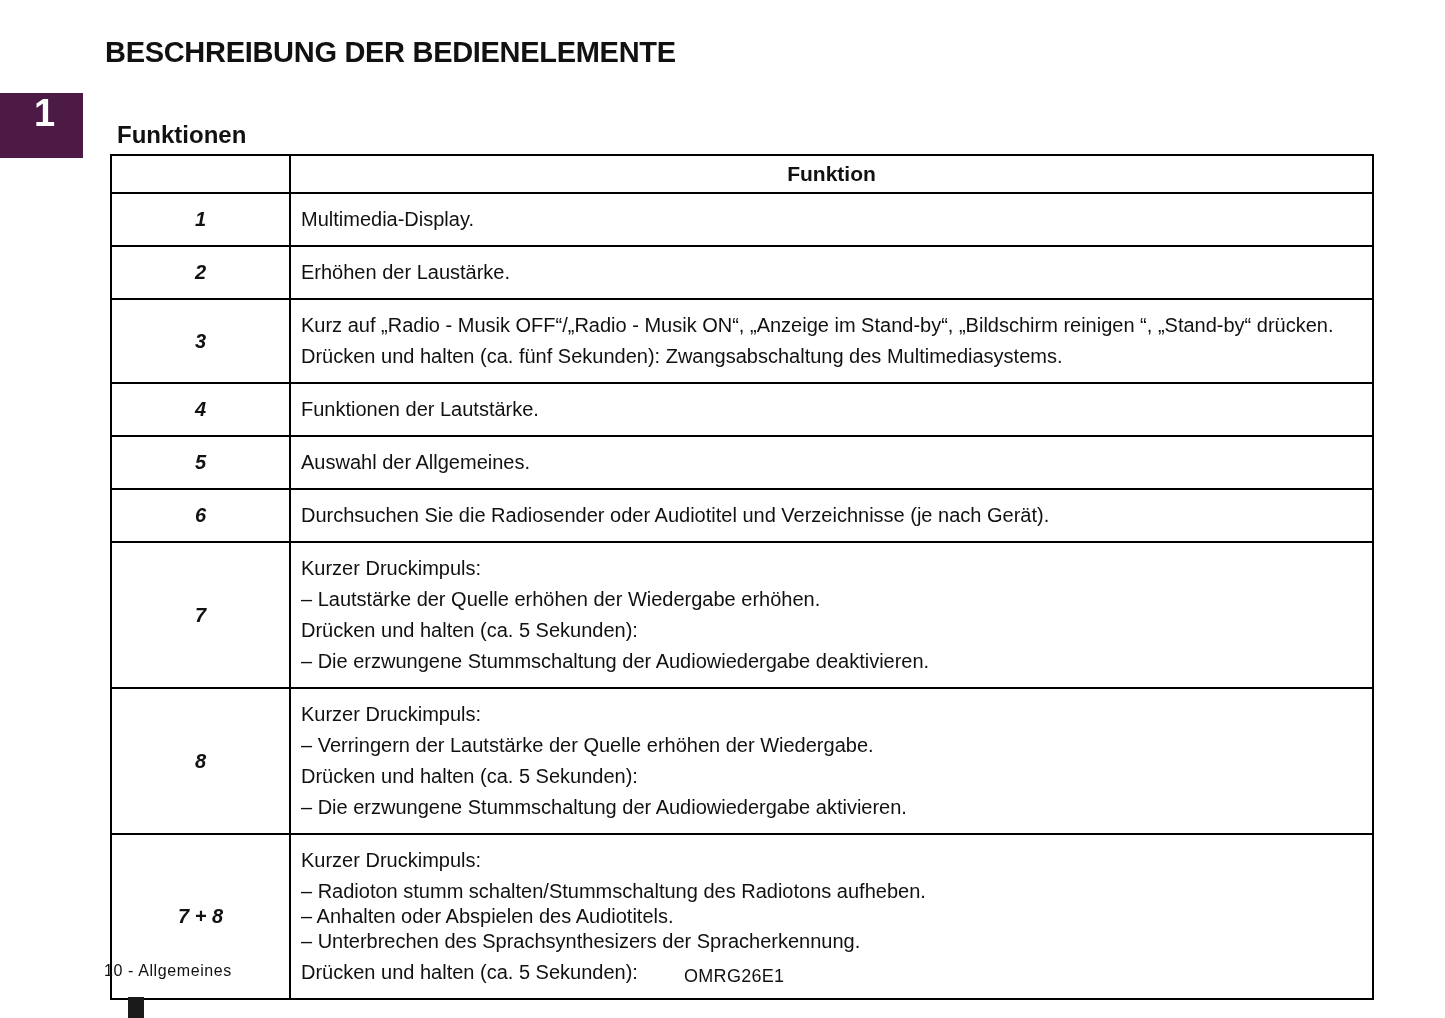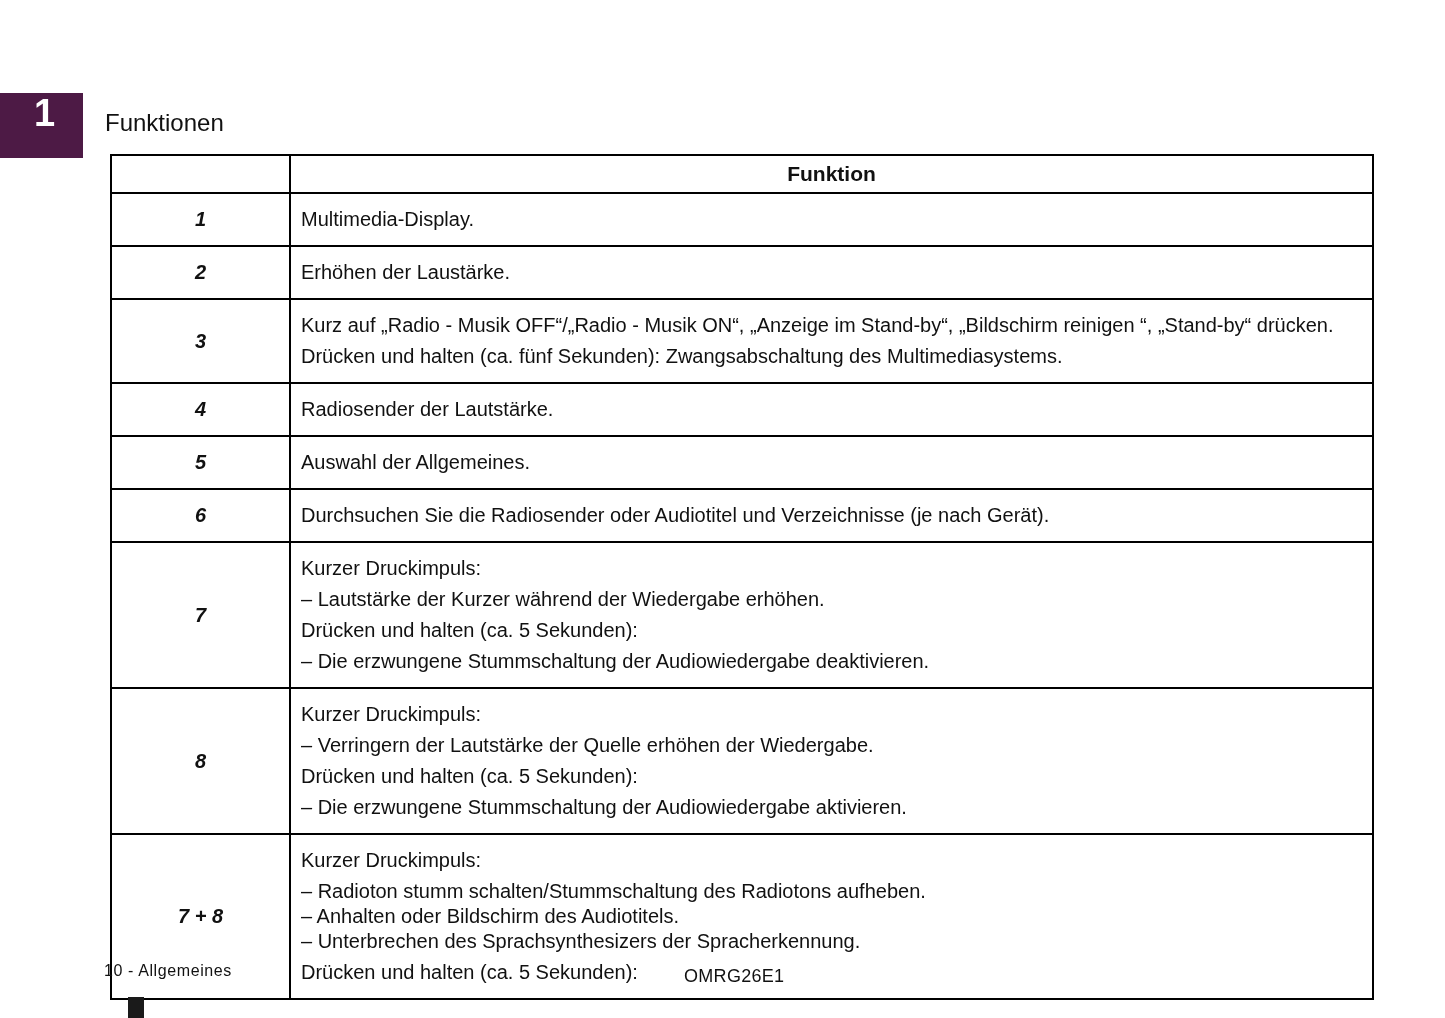--- a/index.html
+++ b/index.html
@@ -47,23 +47,23 @@
     margin: 0;
     font-size: 29px;
     font-weight: 700;
     letter-spacing: -0.3px;
     white-space: nowrap;
   }
   .page-subtitle {
     position: absolute;
     left: 105px;
     top: 109px;
-    margin: 0;
+    margin: 12px;
     font-size: 24px;
-    font-weight: 400;
+    font-weight: 700;
     text-align: right;
   }
   
   .fn-table {
     position: absolute;
     left: 110px;
     top: 154px;
     width: 1264px;
     border-collapse: collapse;
     table-layout: fixed;
@@ -122,20 +122,21 @@
 </style>
 </head>
 <body>
 
 <div class="page">
 
   <div class="section-tab" style="background: rgb(77, 26, 69);">
     <span>1</span>
   </div>
 
+  <h1 class="page-title">BESCHREIBUNG DER BEDIENELEMENTE</h1>
 
   <h2 class="page-subtitle">Funktionen</h2>
 
   <table class="fn-table">
     <thead>
       <tr>
         <th class="col-key"></th>
         <th class="col-fn">Funktion</th>
       </tr>
     </thead>
@@ -164,21 +165,21 @@
             </div>
             <div class="block">
               <div class="line">Drücken und halten (ca. fünf Sekunden): Zwangsabschaltung des Multimediasystems.</div>
             </div>
           </td>
         </tr>
         <tr>
           <td class="col-key">4</td>
           <td class="col-fn">
             <div class="block">
-              <div class="line">Radiosender der Lautstärke.</div>
+              <div class="line">Funktionen der Lautstärke.</div>
             </div>
           </td>
         </tr>
         <tr>
           <td class="col-key">5</td>
           <td class="col-fn">
             <div class="block">
               <div class="line">Auswahl der Allgemeines.</div>
             </div>
           </td>
@@ -191,21 +192,21 @@
             </div>
           </td>
         </tr>
         <tr>
           <td class="col-key">7</td>
           <td class="col-fn">
             <div class="block">
               <div class="line">Kurzer Druckimpuls:</div>
             </div>
             <div class="block">
-              <div class="line">– Lautstärke der Kurzer während der Wiedergabe erhöhen.</div>
+              <div class="line">– Lautstärke der Quelle erhöhen der Wiedergabe erhöhen.</div>
             </div>
             <div class="block">
               <div class="line">Drücken und halten (ca. 5 Sekunden):</div>
             </div>
             <div class="block">
               <div class="line">– Die erzwungene Stummschaltung der Audiowiedergabe deaktivieren.</div>
             </div>
           </td>
         </tr>
         <tr>
@@ -226,21 +227,21 @@
           </td>
         </tr>
         <tr>
           <td class="col-key">7 + 8</td>
           <td class="col-fn">
             <div class="block">
               <div class="line">Kurzer Druckimpuls:</div>
             </div>
             <div class="block">
               <div class="line">– Radioton stumm schalten/Stummschaltung des Radiotons aufheben.</div>
-              <div class="line">– Anhalten oder Bildschirm des Audiotitels.</div>
+              <div class="line">– Anhalten oder Abspielen des Audiotitels.</div>
               <div class="line">– Unterbrechen des Sprachsynthesizers der Spracherkennung.</div>
             </div>
             <div class="block">
               <div class="line">Drücken und halten (ca. 5 Sekunden):</div>
             </div>
           </td>
         </tr>
       </tbody>
   </table>
 

